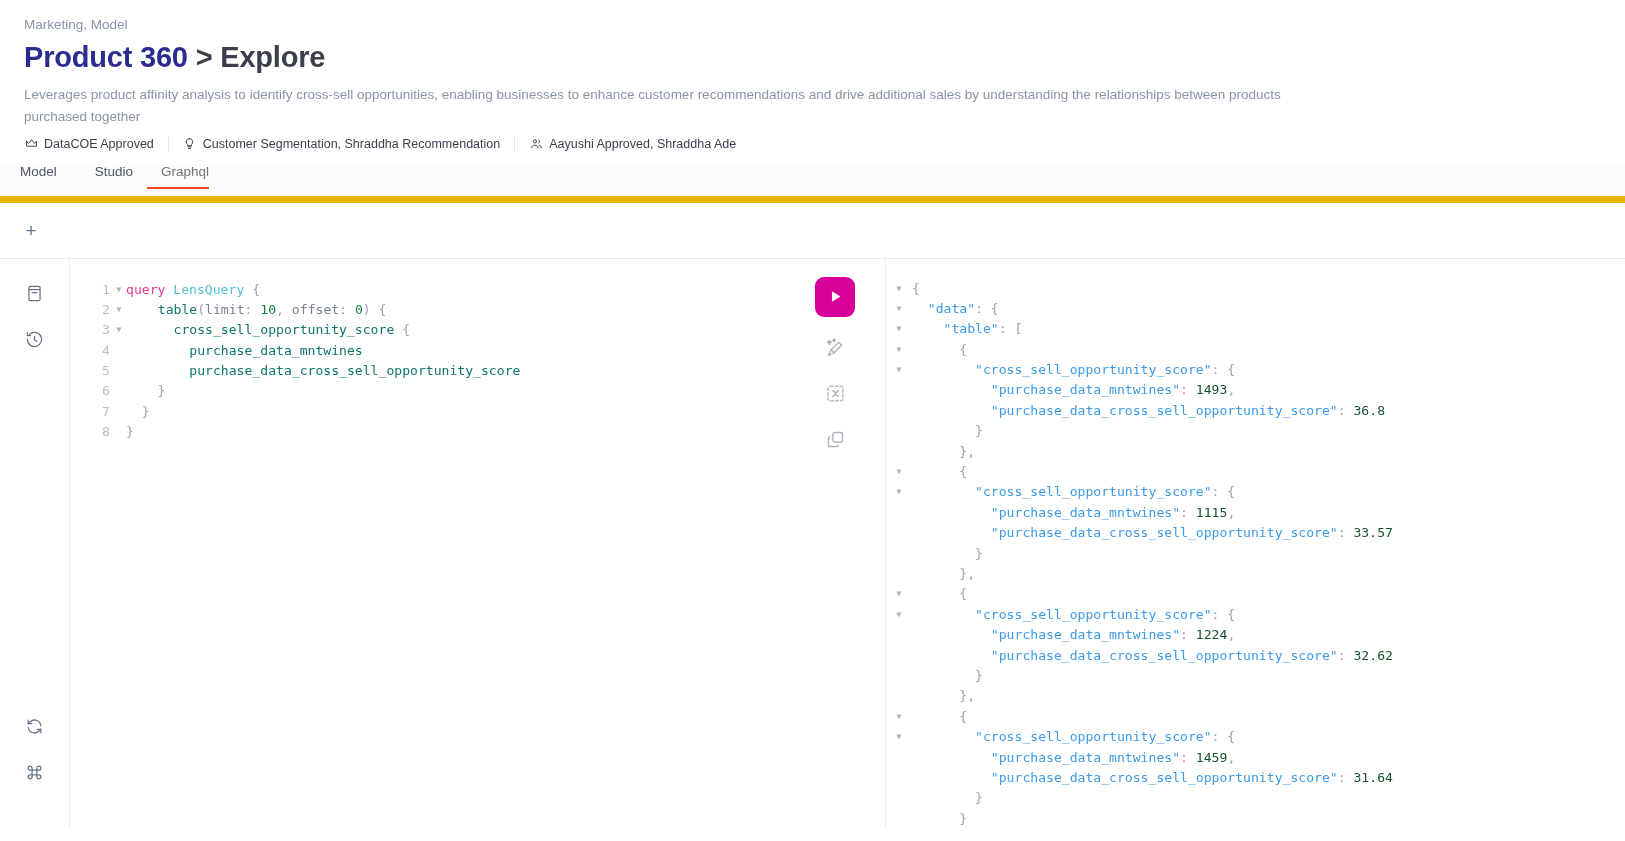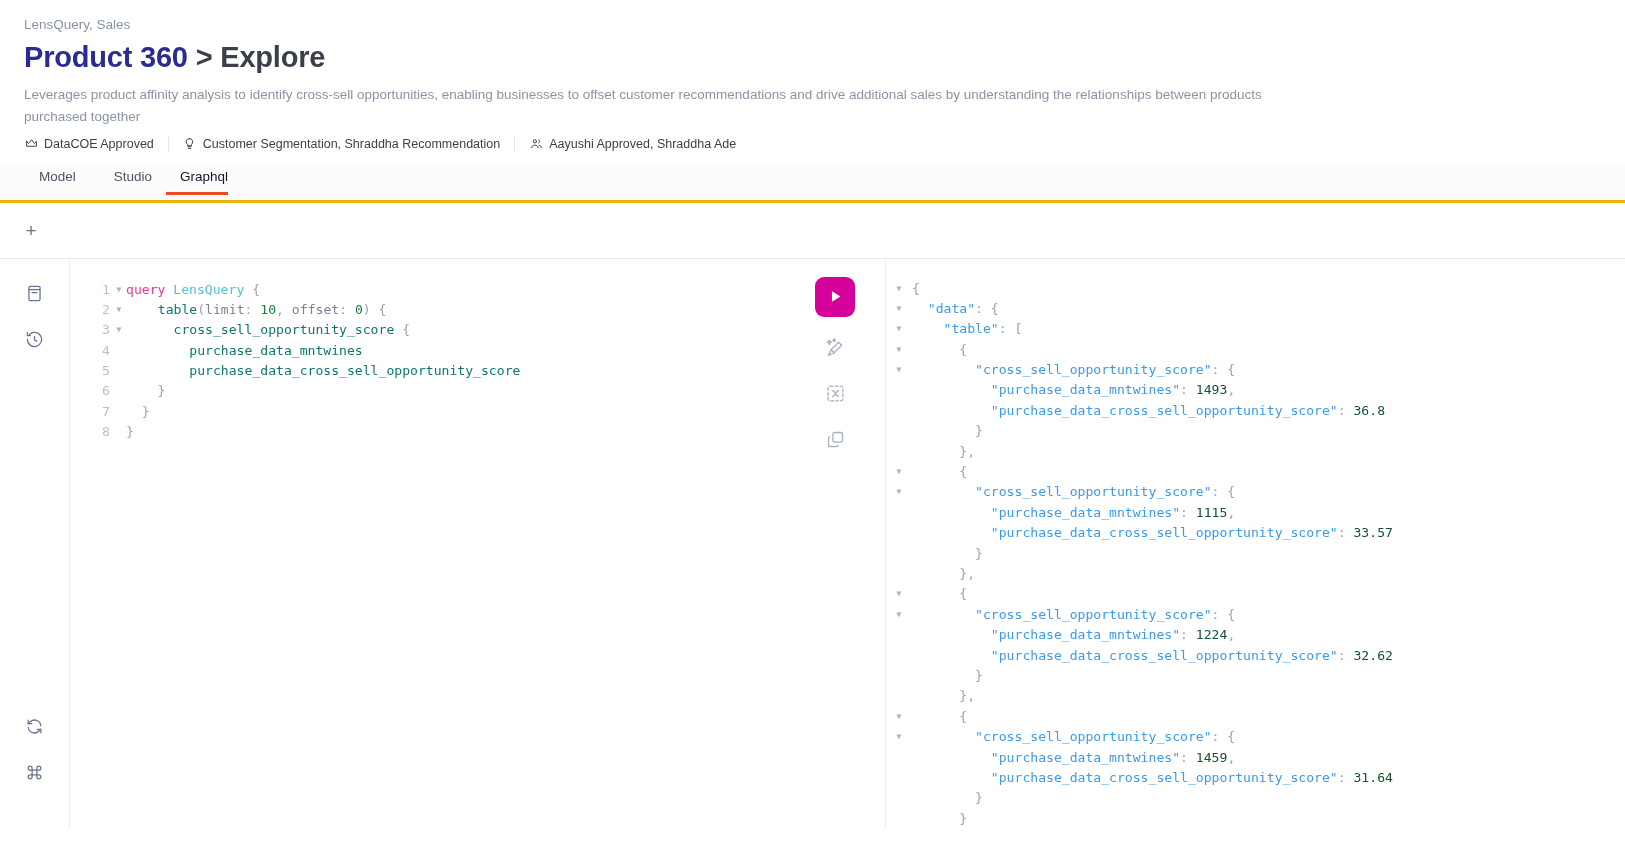--- a/index.html
+++ b/index.html
@@ -63,37 +63,37 @@
     width: 1px; height: 14px; background: #dfe3ea;
   }
   .meta-ico {
     display: inline-flex; align-items: center; justify-content: center;
     width: 14px; height: 14px; color: #3b3f4c;
   }
 
   
   #tabbar {
     display: flex;
-    align-items: center;
-    padding: 0 39px;
+    align-items: flex-start;
+    padding: 0 20px;
     height: 38px;
-    border-bottom: 3px solid #eab308;
+    border-bottom: 7px solid #eab308;
     background: #fcfcfd;
     gap: 0;
   }
   .tab {
     font-size: 13.5px;
     color: #4b5563;
     padding: 0 14px 10px 14px;
     cursor: pointer;
     position: relative;
     line-height: 1;
   }
   .tab:first-child { padding-left: 0; margin-right: 10px; }
-  .tab.active { color: #0f172a; font-weight: 500; }
+  .tab.active { color: #737373; font-weight: 500; }
   .tab.active::after {
     content: "";
     position: absolute;
     left: 0; right: 14px; bottom: -1px;
     height: 2.5px; background: #f04a23;
   }
   .tab:first-child.active::after { left: 0; right: 14px; }
 
   
   #tabstrip {
@@ -232,25 +232,25 @@
   }
   .rfold.empty { color: transparent; cursor: default; }
   .jk  { color: #3c9ae8; }
   .jn  { color: #14532d; }
   .jp  { color: #9aa2b1; }
 </style>
 </head>
 <body>
 
 <div id="header">
-  <div class="breadcrumb">LensQuery, Sales</div>
+  <div class="breadcrumb">Marketing, Model</div>
   <div class="page-title">
     <span class="lead">Product 360</span><span class="sep"> &gt; </span><span class="trail">Explore</span>
   </div>
-  <div class="page-desc">Leverages product affinity analysis to identify cross‑sell opportunities, enabling businesses to offset customer recommendations and drive additional sales by understanding the relationships between products purchased together</div>
+  <div class="page-desc">Leverages product affinity analysis to identify cross‑sell opportunities, enabling businesses to enhance customer recommendations and drive additional sales by understanding the relationships between products purchased together</div>
 
   <div class="meta-row">
     <div class="meta-item">
       <span class="meta-ico">
         <svg width="13" height="13" viewBox="0 0 24 24" fill="none" stroke="currentColor" stroke-width="1.8" stroke-linecap="round" stroke-linejoin="round">
           <path d="M3 8l3.5 4L12 5l5.5 7L21 8v9H3V8z"></path>
         </svg>
       </span>
       <span>DataCOE Approved</span>
     </div>

